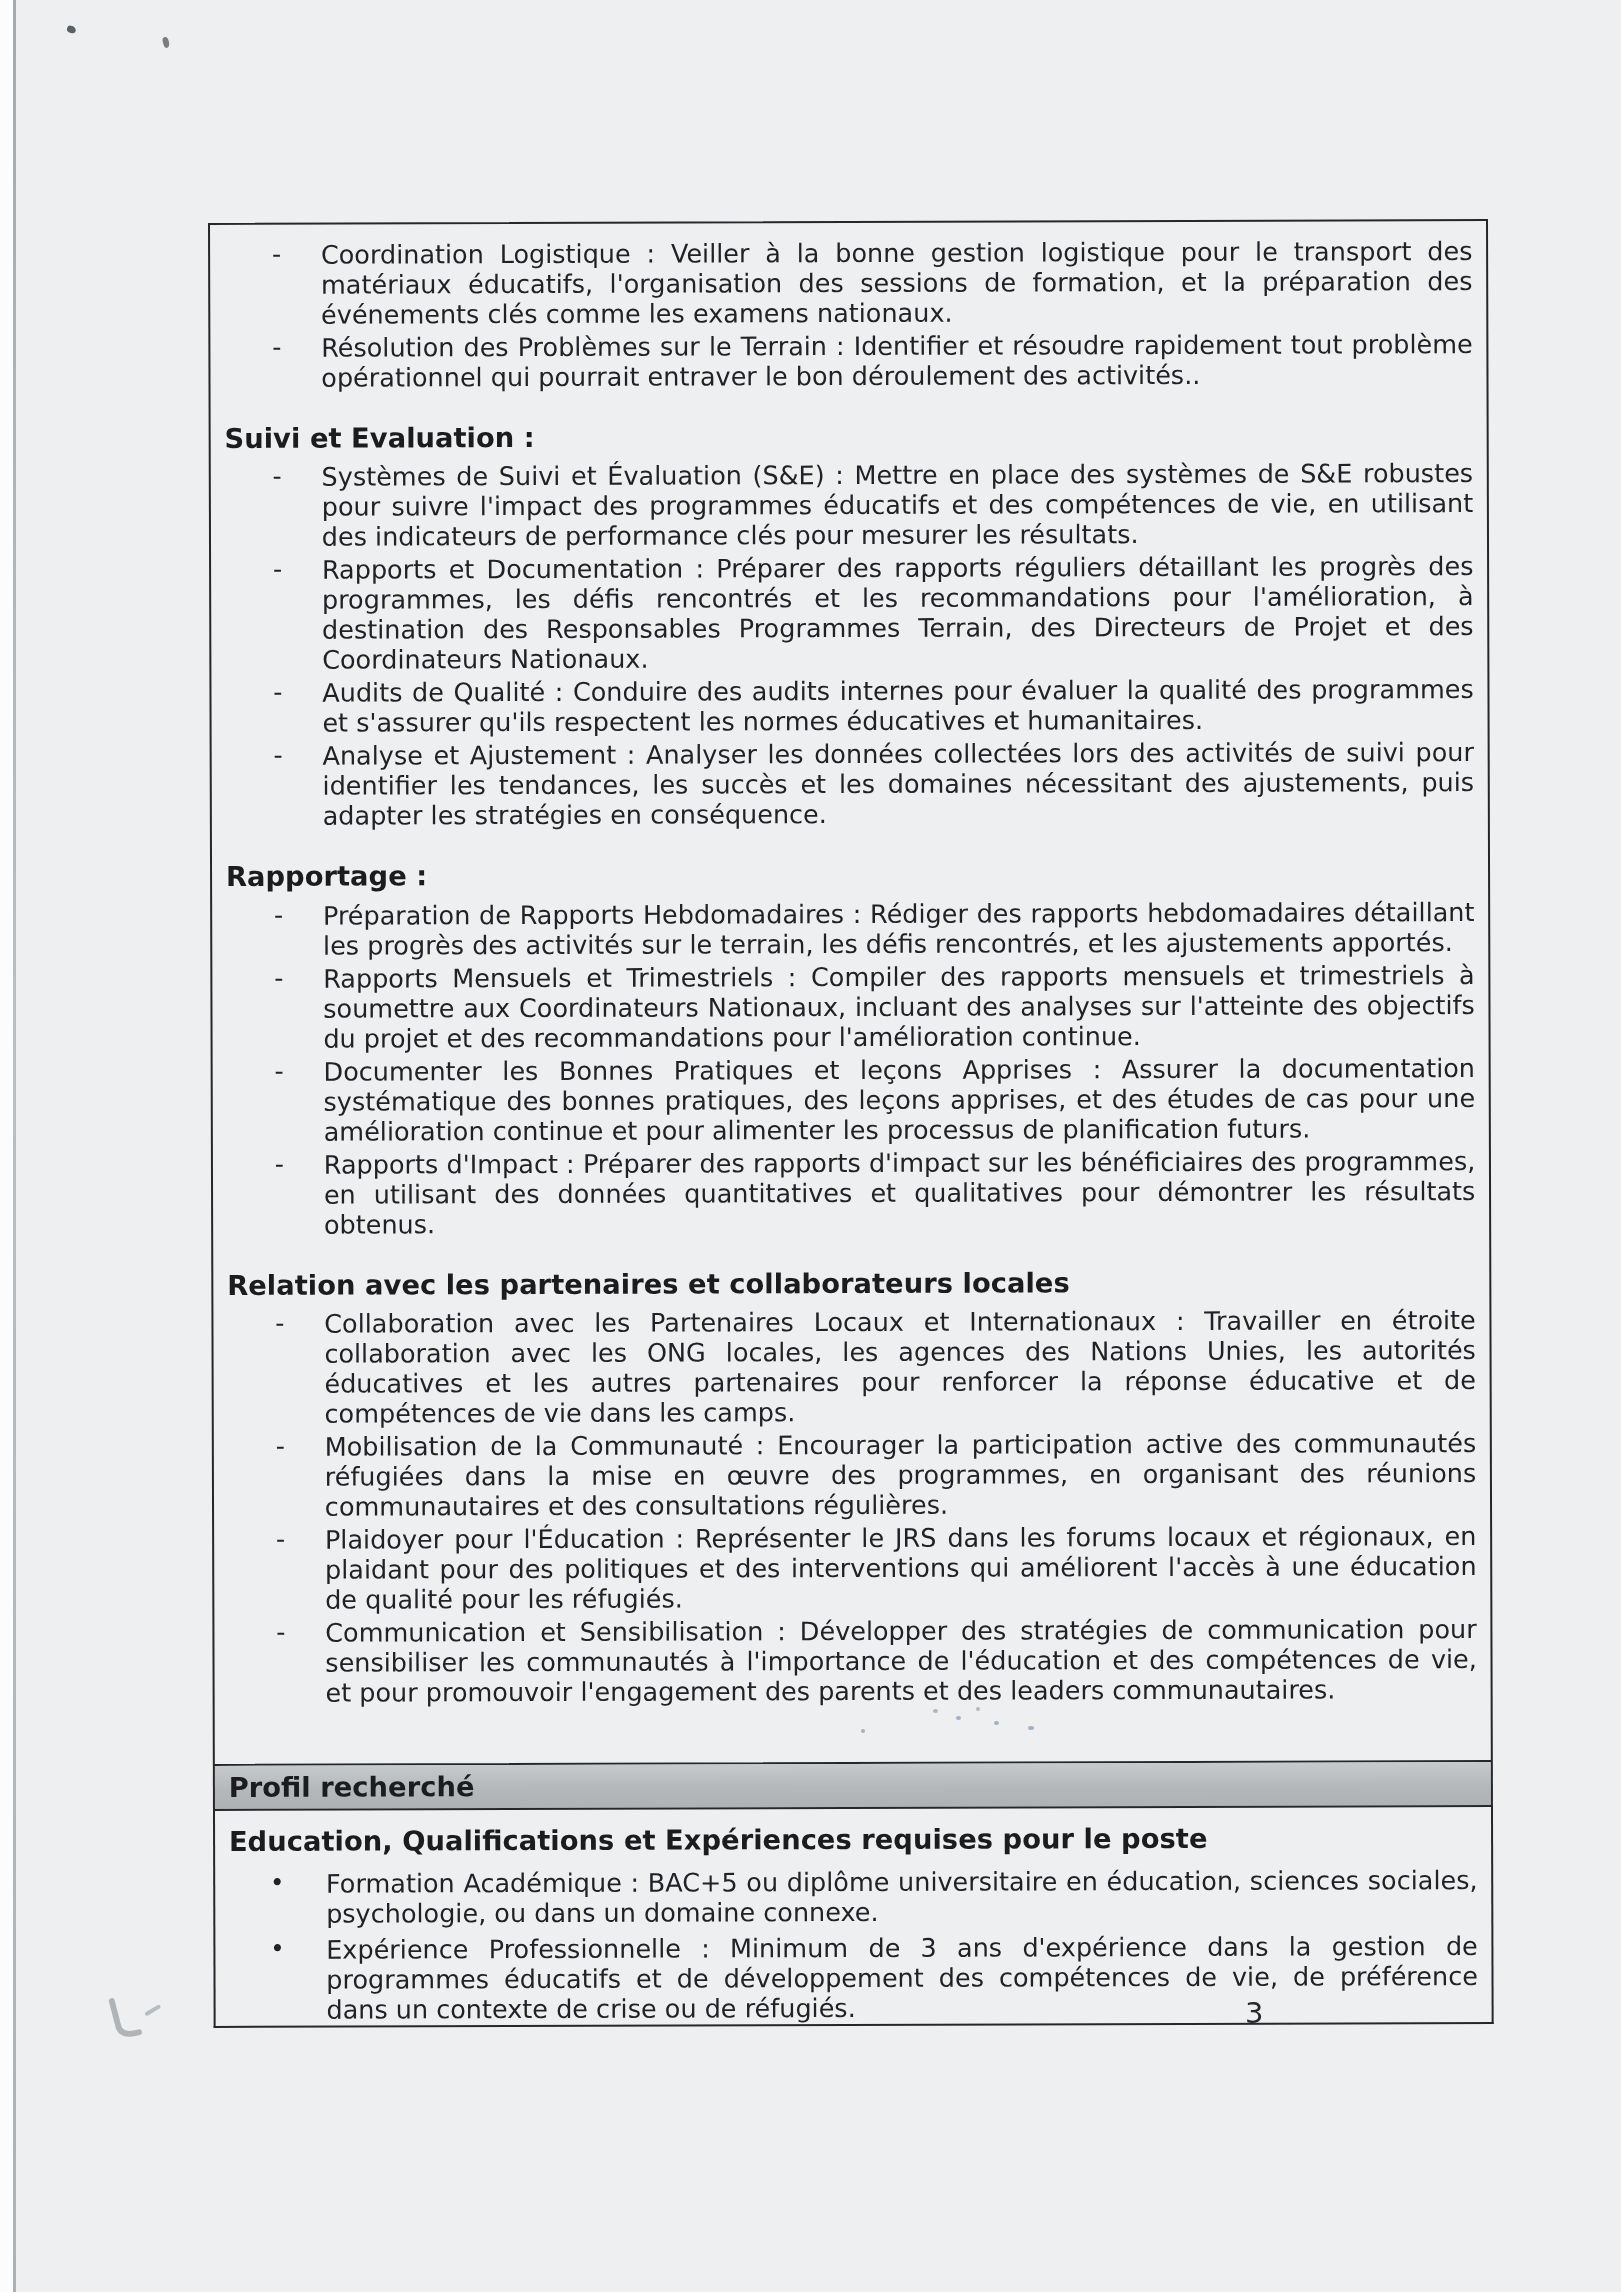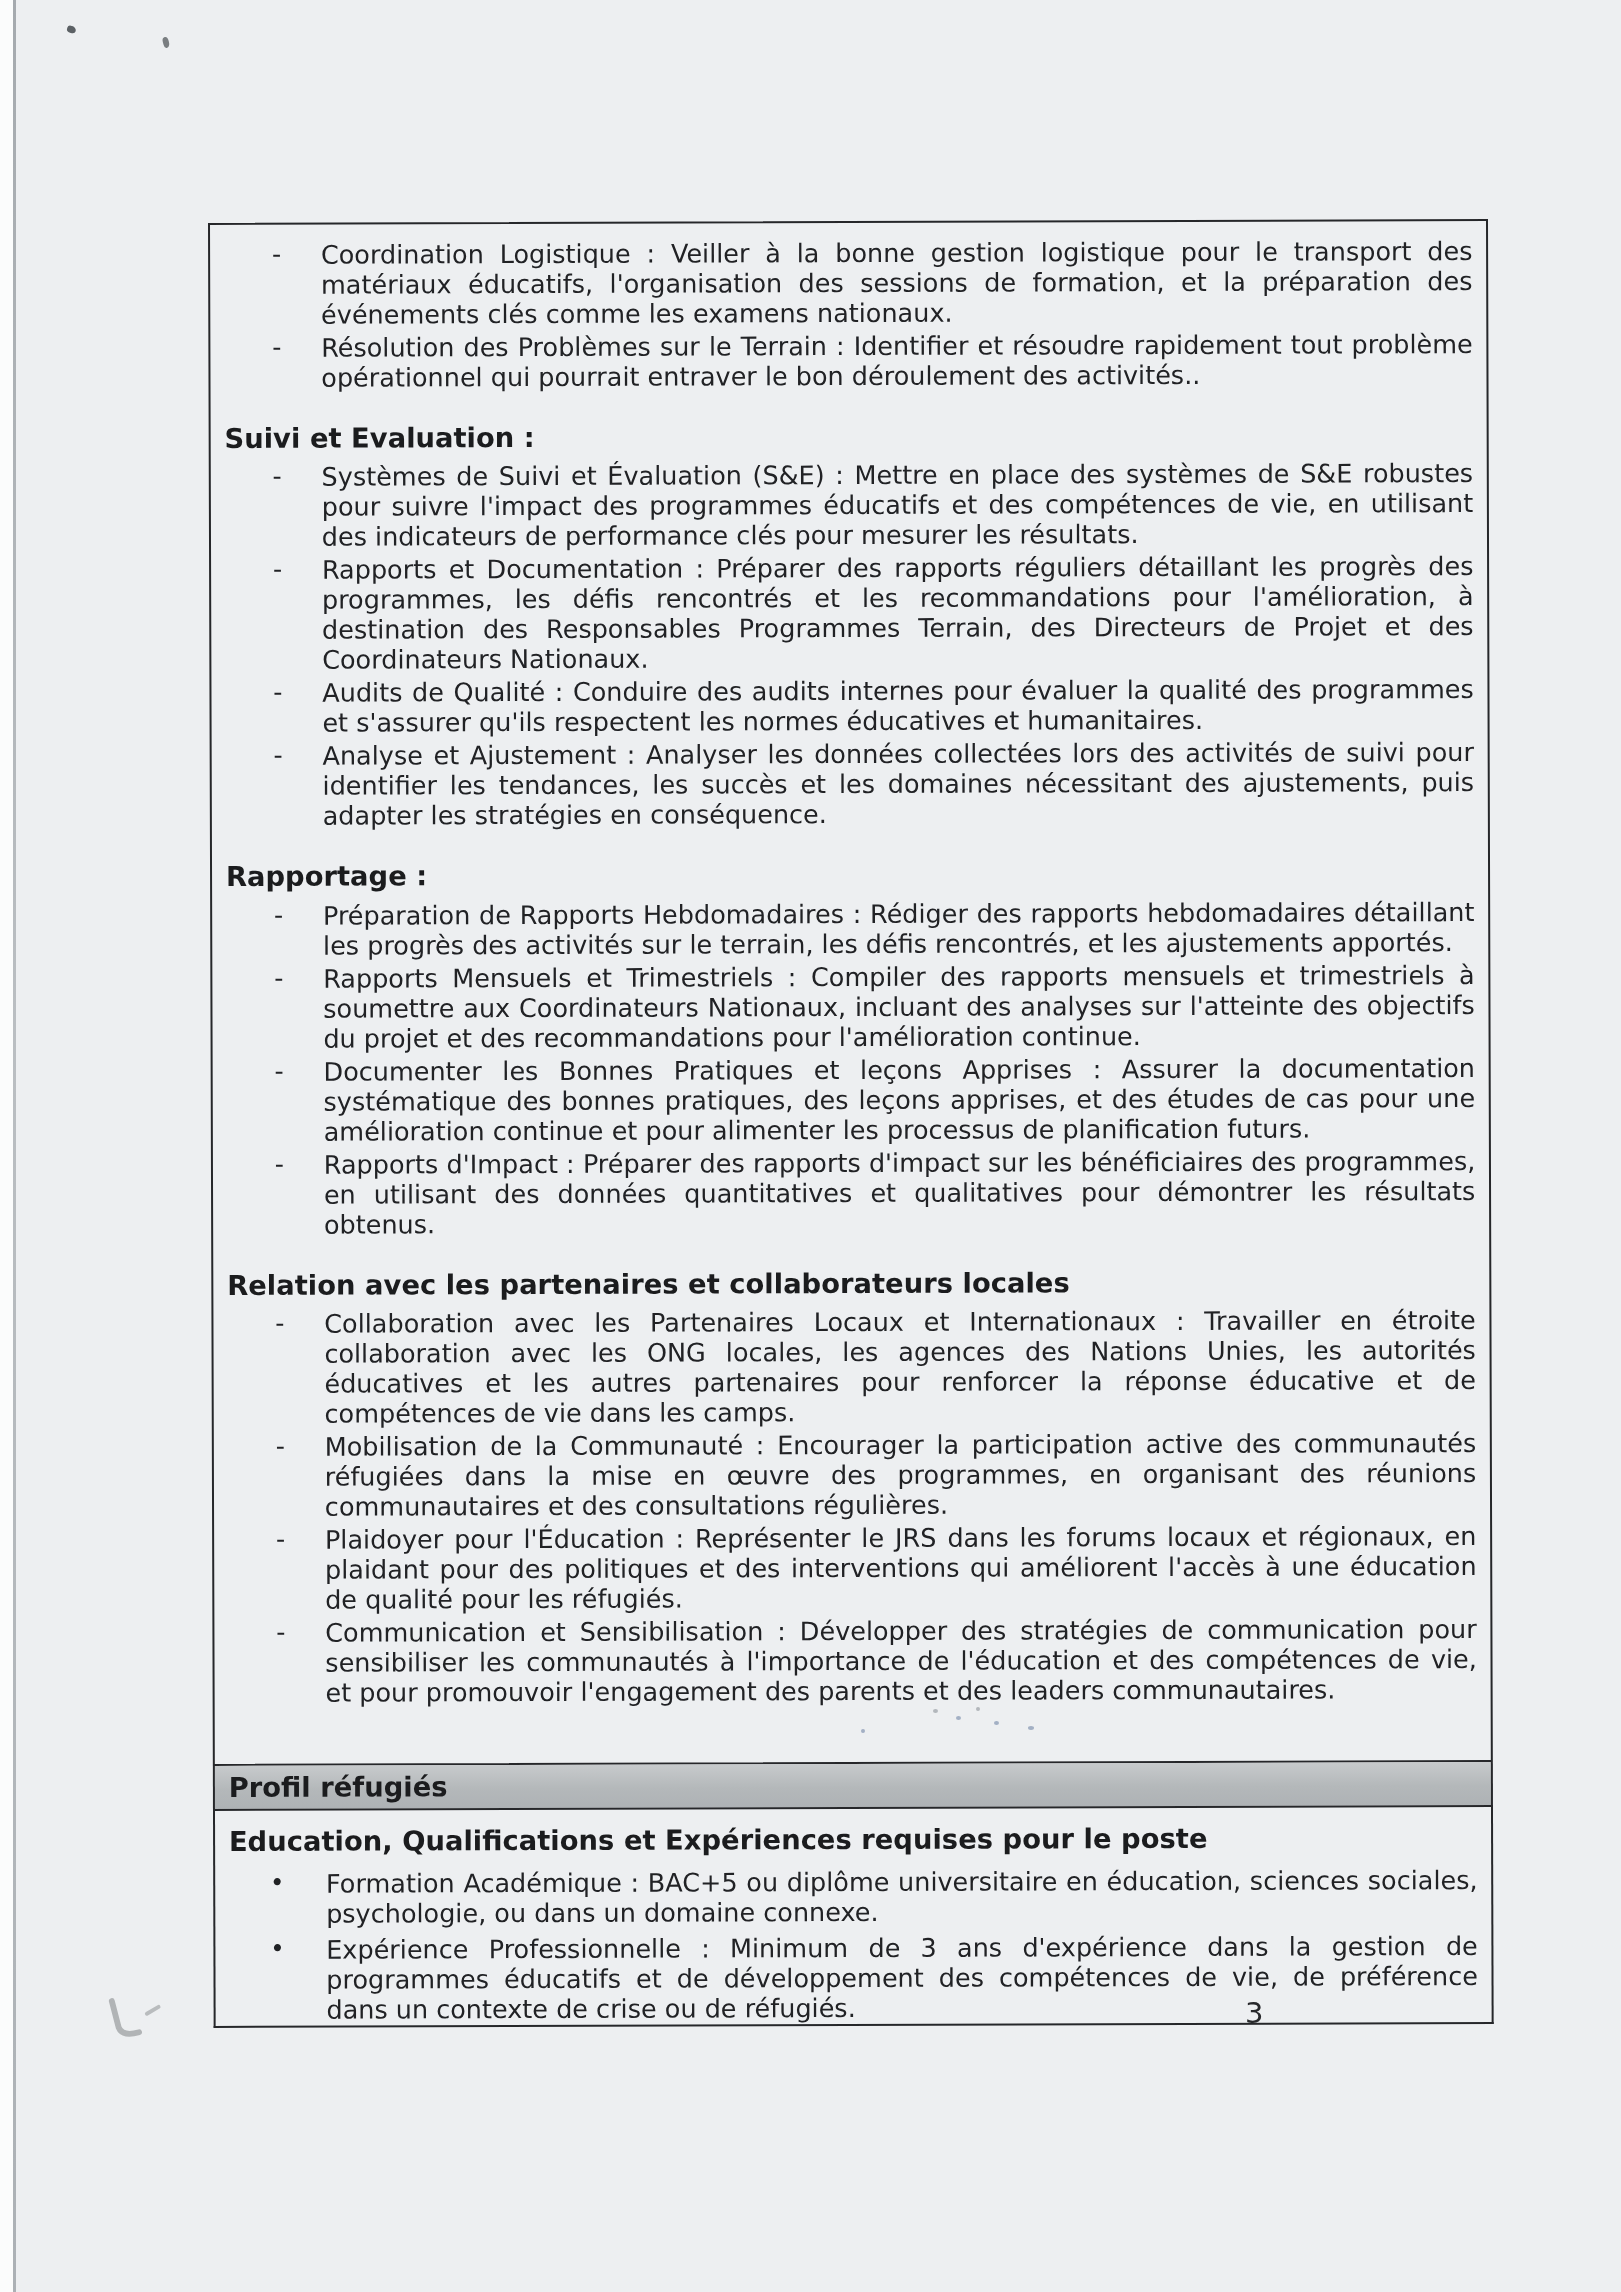--- a/index.html
+++ b/index.html
@@ -129,21 +129,21 @@
         <span class="mk">-</span>
         <span>Plaidoyer pour l'Éducation : Représenter le JRS dans les forums locaux et régionaux, en plaidant pour des politiques et des interventions qui améliorent l'accès à une éducation de qualité pour les réfugiés.</span>
       </div>
       <div class="bullet">
         <span class="mk">-</span>
         <span>Communication et Sensibilisation : Développer des stratégies de communication pour sensibiliser les communautés à l'importance de l'éducation et des compétences de vie, et pour promouvoir l'engagement des parents et des leaders communautaires.</span>
       </div>
     </div>
 
     <div class="bar">
-      <span>Profil réfugiés</span>
+      <span>Profil recherché</span>
     </div>
 
     <div class="box2 box" style="border-top:none;">
       <div class="head">Education, Qualifications et Expériences requises pour le poste</div>
       <div class="bullet dot">
         <span class="mk">•</span>
         <span>Formation Académique : BAC+5  ou diplôme universitaire en éducation, sciences sociales, psychologie, ou dans un domaine connexe.</span>
       </div>
       <div class="bullet dot">
         <span class="mk">•</span>

